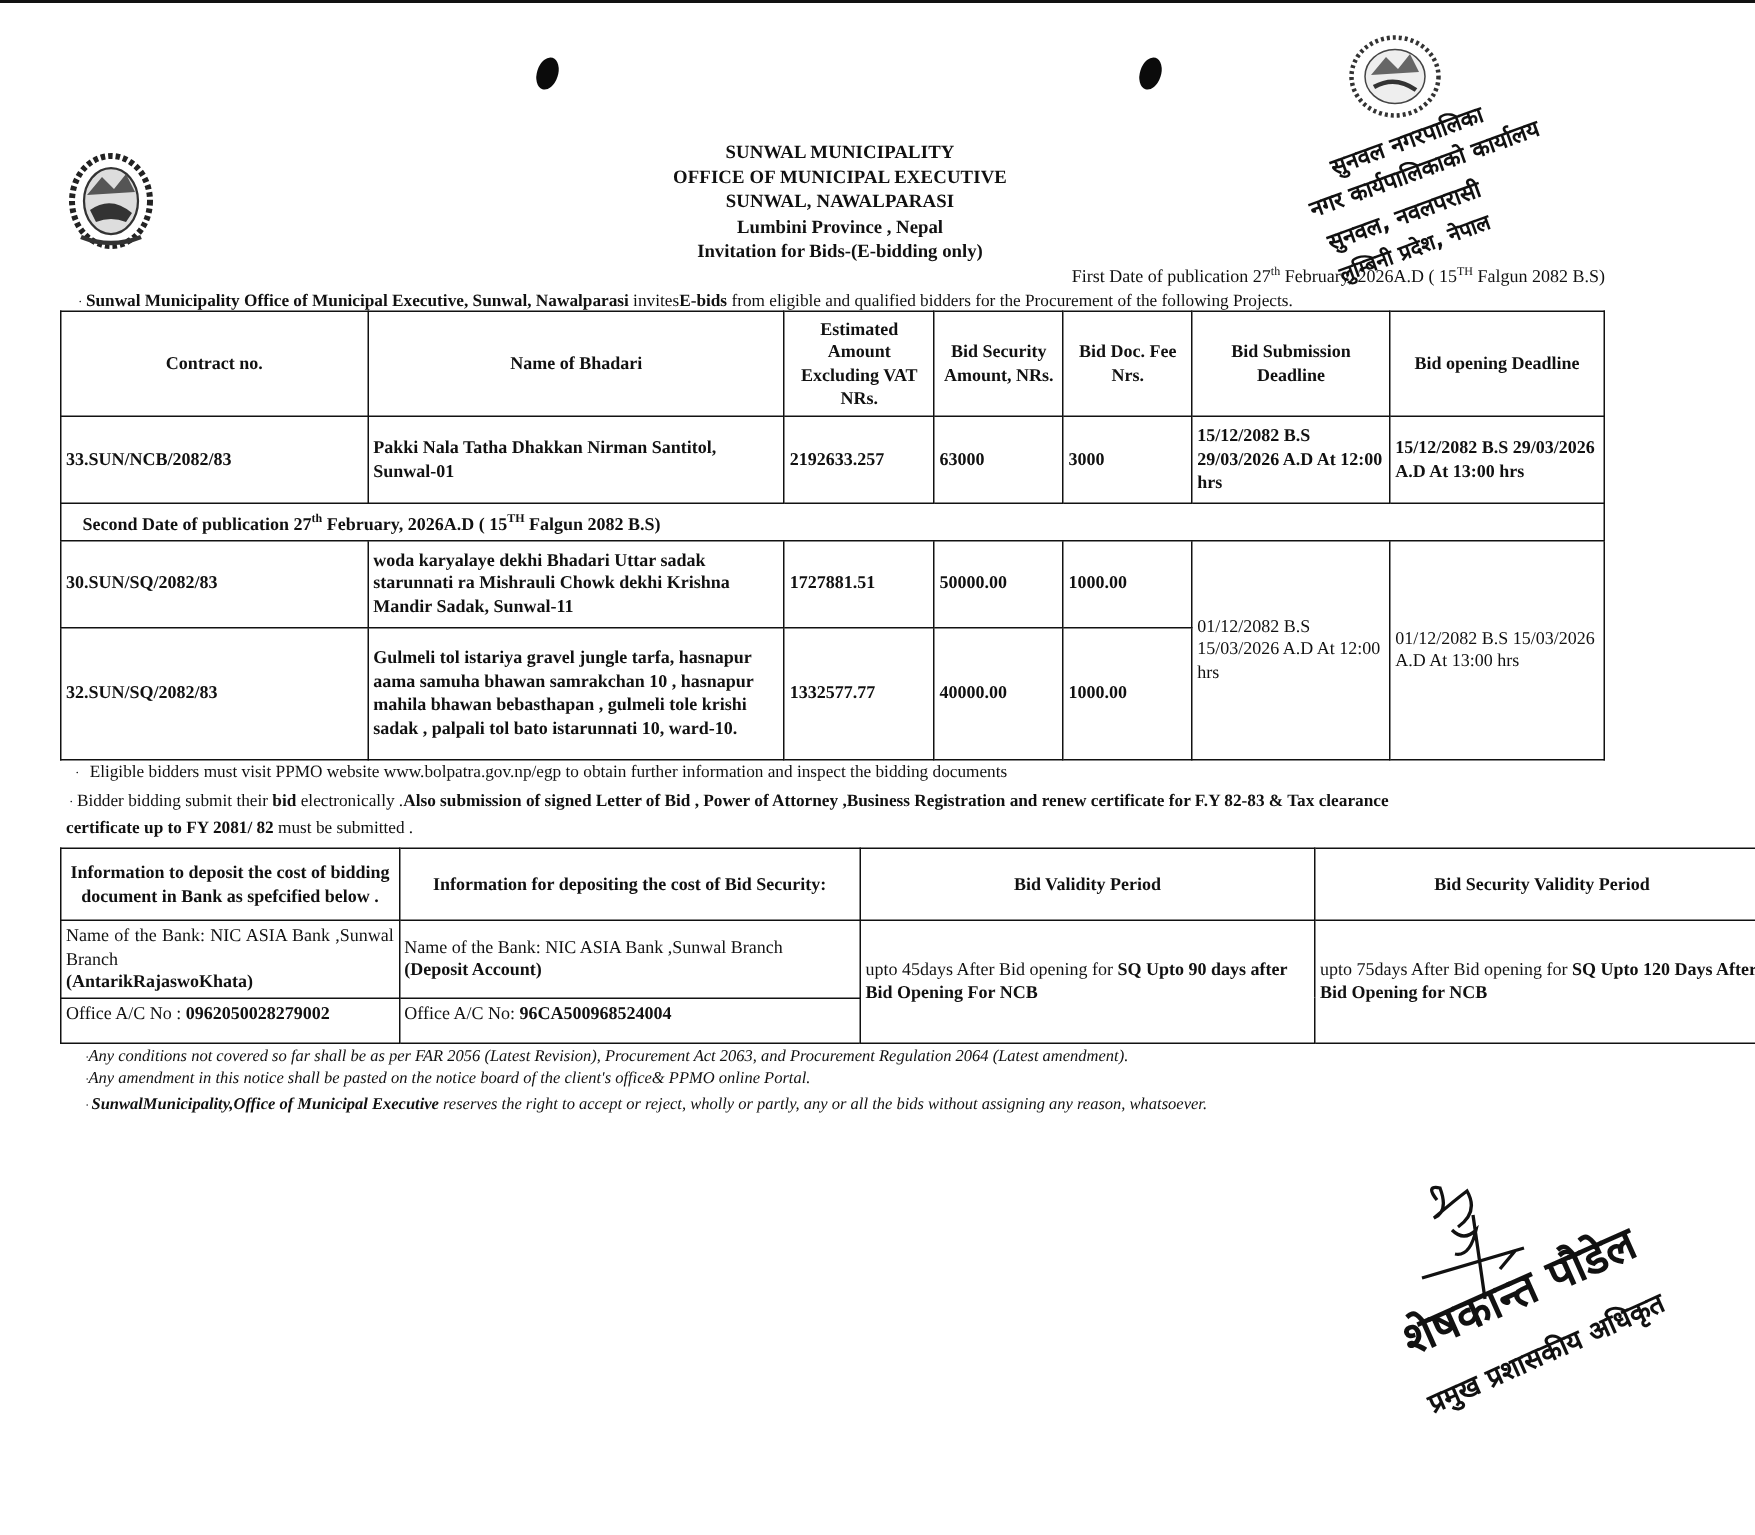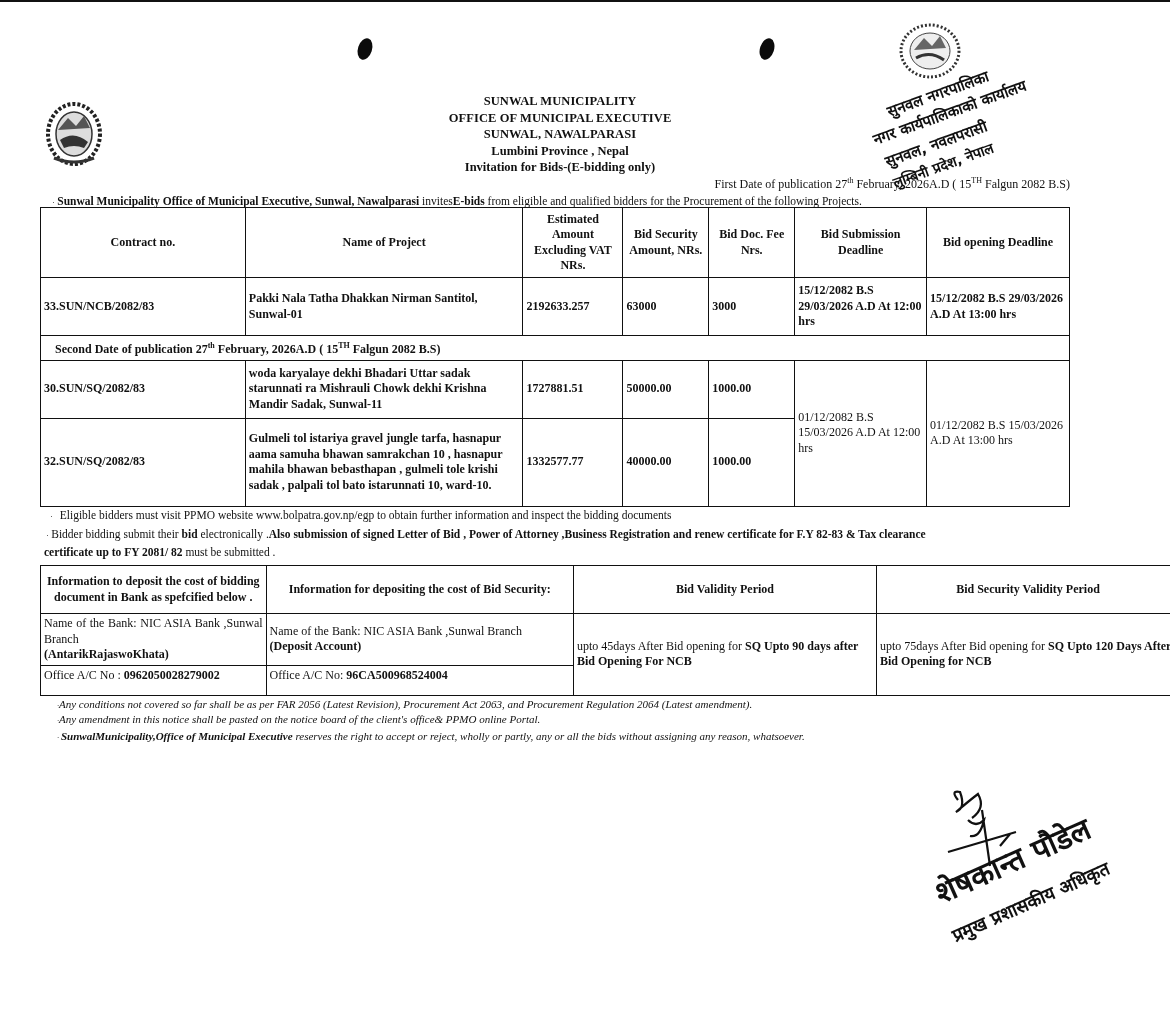--- a/index.html
+++ b/index.html
@@ -81,21 +81,21 @@
       <col style="width:278px">
       <col style="width:100px">
       <col style="width:86px">
       <col style="width:86px">
       <col style="width:132px">
       <col style="width:143px">
   </colgroup>
   <tbody>
       <tr style="height:70px;">
     <th>Contract no.</th>
-    <th>Name of Project</th>
+    <th>Name of Bhadari</th>
     <th>Estimated Amount Excluding VAT NRs.</th>
     <th>Bid Security Amount, NRs.</th>
     <th>Bid Doc. Fee Nrs.</th>
     <th>Bid Submission Deadline</th>
     <th>Bid opening Deadline</th>
   </tr>
   <tr style="height:58px;">
     <td class="bold">33.SUN/NCB/2082/83</td>
     <td class="bold">Pakki Nala Tatha Dhakkan Nirman Santitol, Sunwal-01</td>
     <td class="bold">2192633.257</td>

